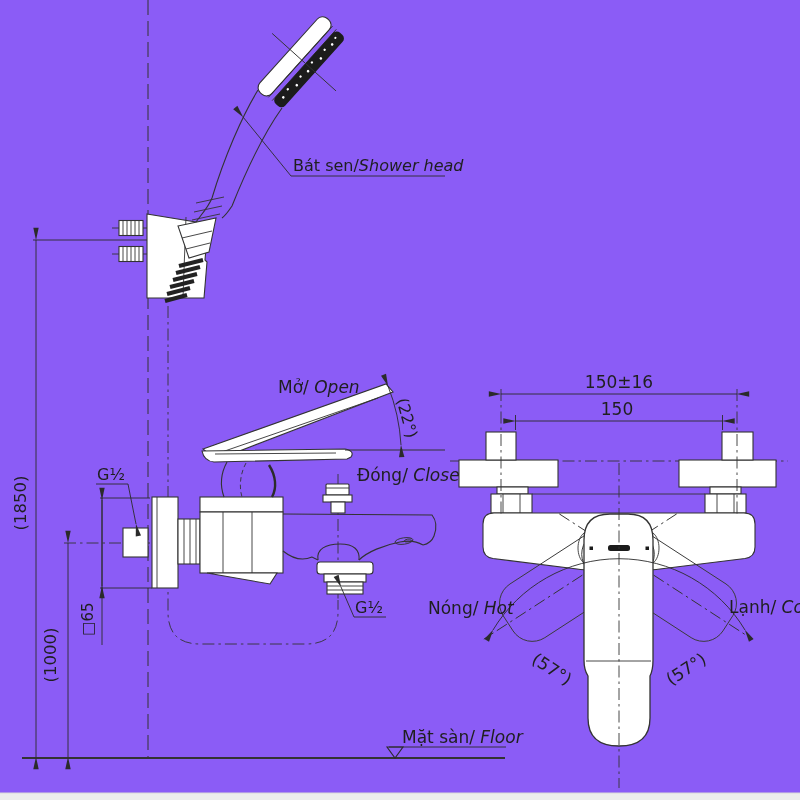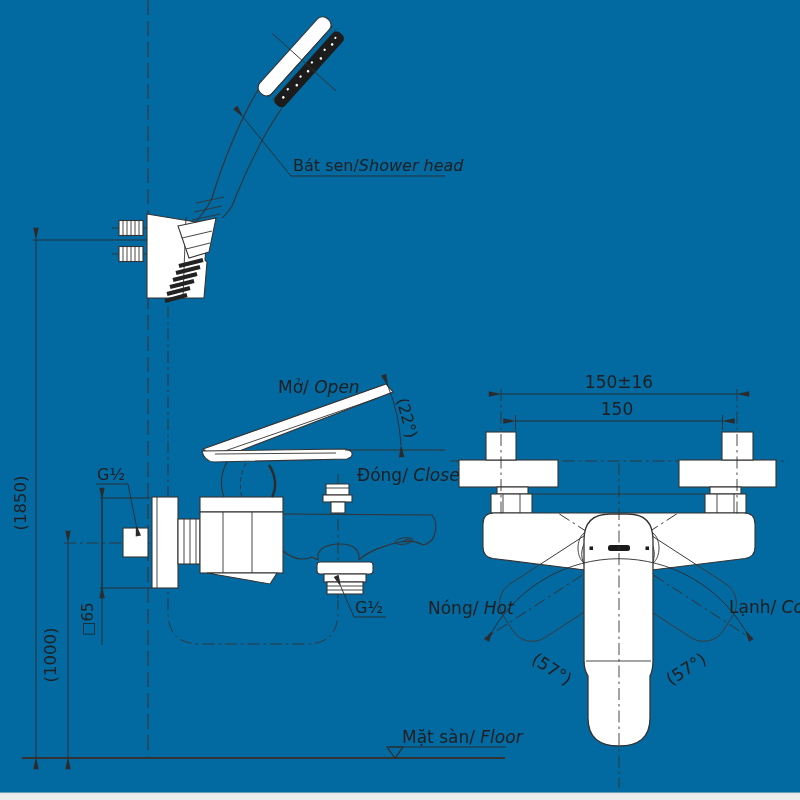--- a/index.html
+++ b/index.html
@@ -1,16 +1,16 @@
 <!DOCTYPE html>
 <html><head>
 <meta charset="utf-8">
 <style>
   html,body{margin:0;padding:0;background:#fff;}
-  .canvas{position:relative;width:800px;height:800px;background:#0369a1;overflow:hidden;
+  .canvas{position:relative;width:800px;height:800px;background:#8b5cf6;overflow:hidden;
           font-family:"DejaVu Sans","Liberation Sans",sans-serif;}
   svg{position:absolute;left:0;top:0;}
   svg text{fill:#1f1f1f;font-family:"DejaVu Sans","Liberation Sans",sans-serif;}
   .lbl{font-size:17px;}
   .lbl-sm{font-size:16px;}
   .dim{font-size:16.5px;}
   .it{font-style:italic;}
   .ln{stroke:#333;stroke-width:1.1;fill:none;}
   .ln-thin{stroke:#333;stroke-width:0.9;fill:none;}
   .ln-thick{stroke:#2b2b2b;stroke-width:2.4;fill:none;}

